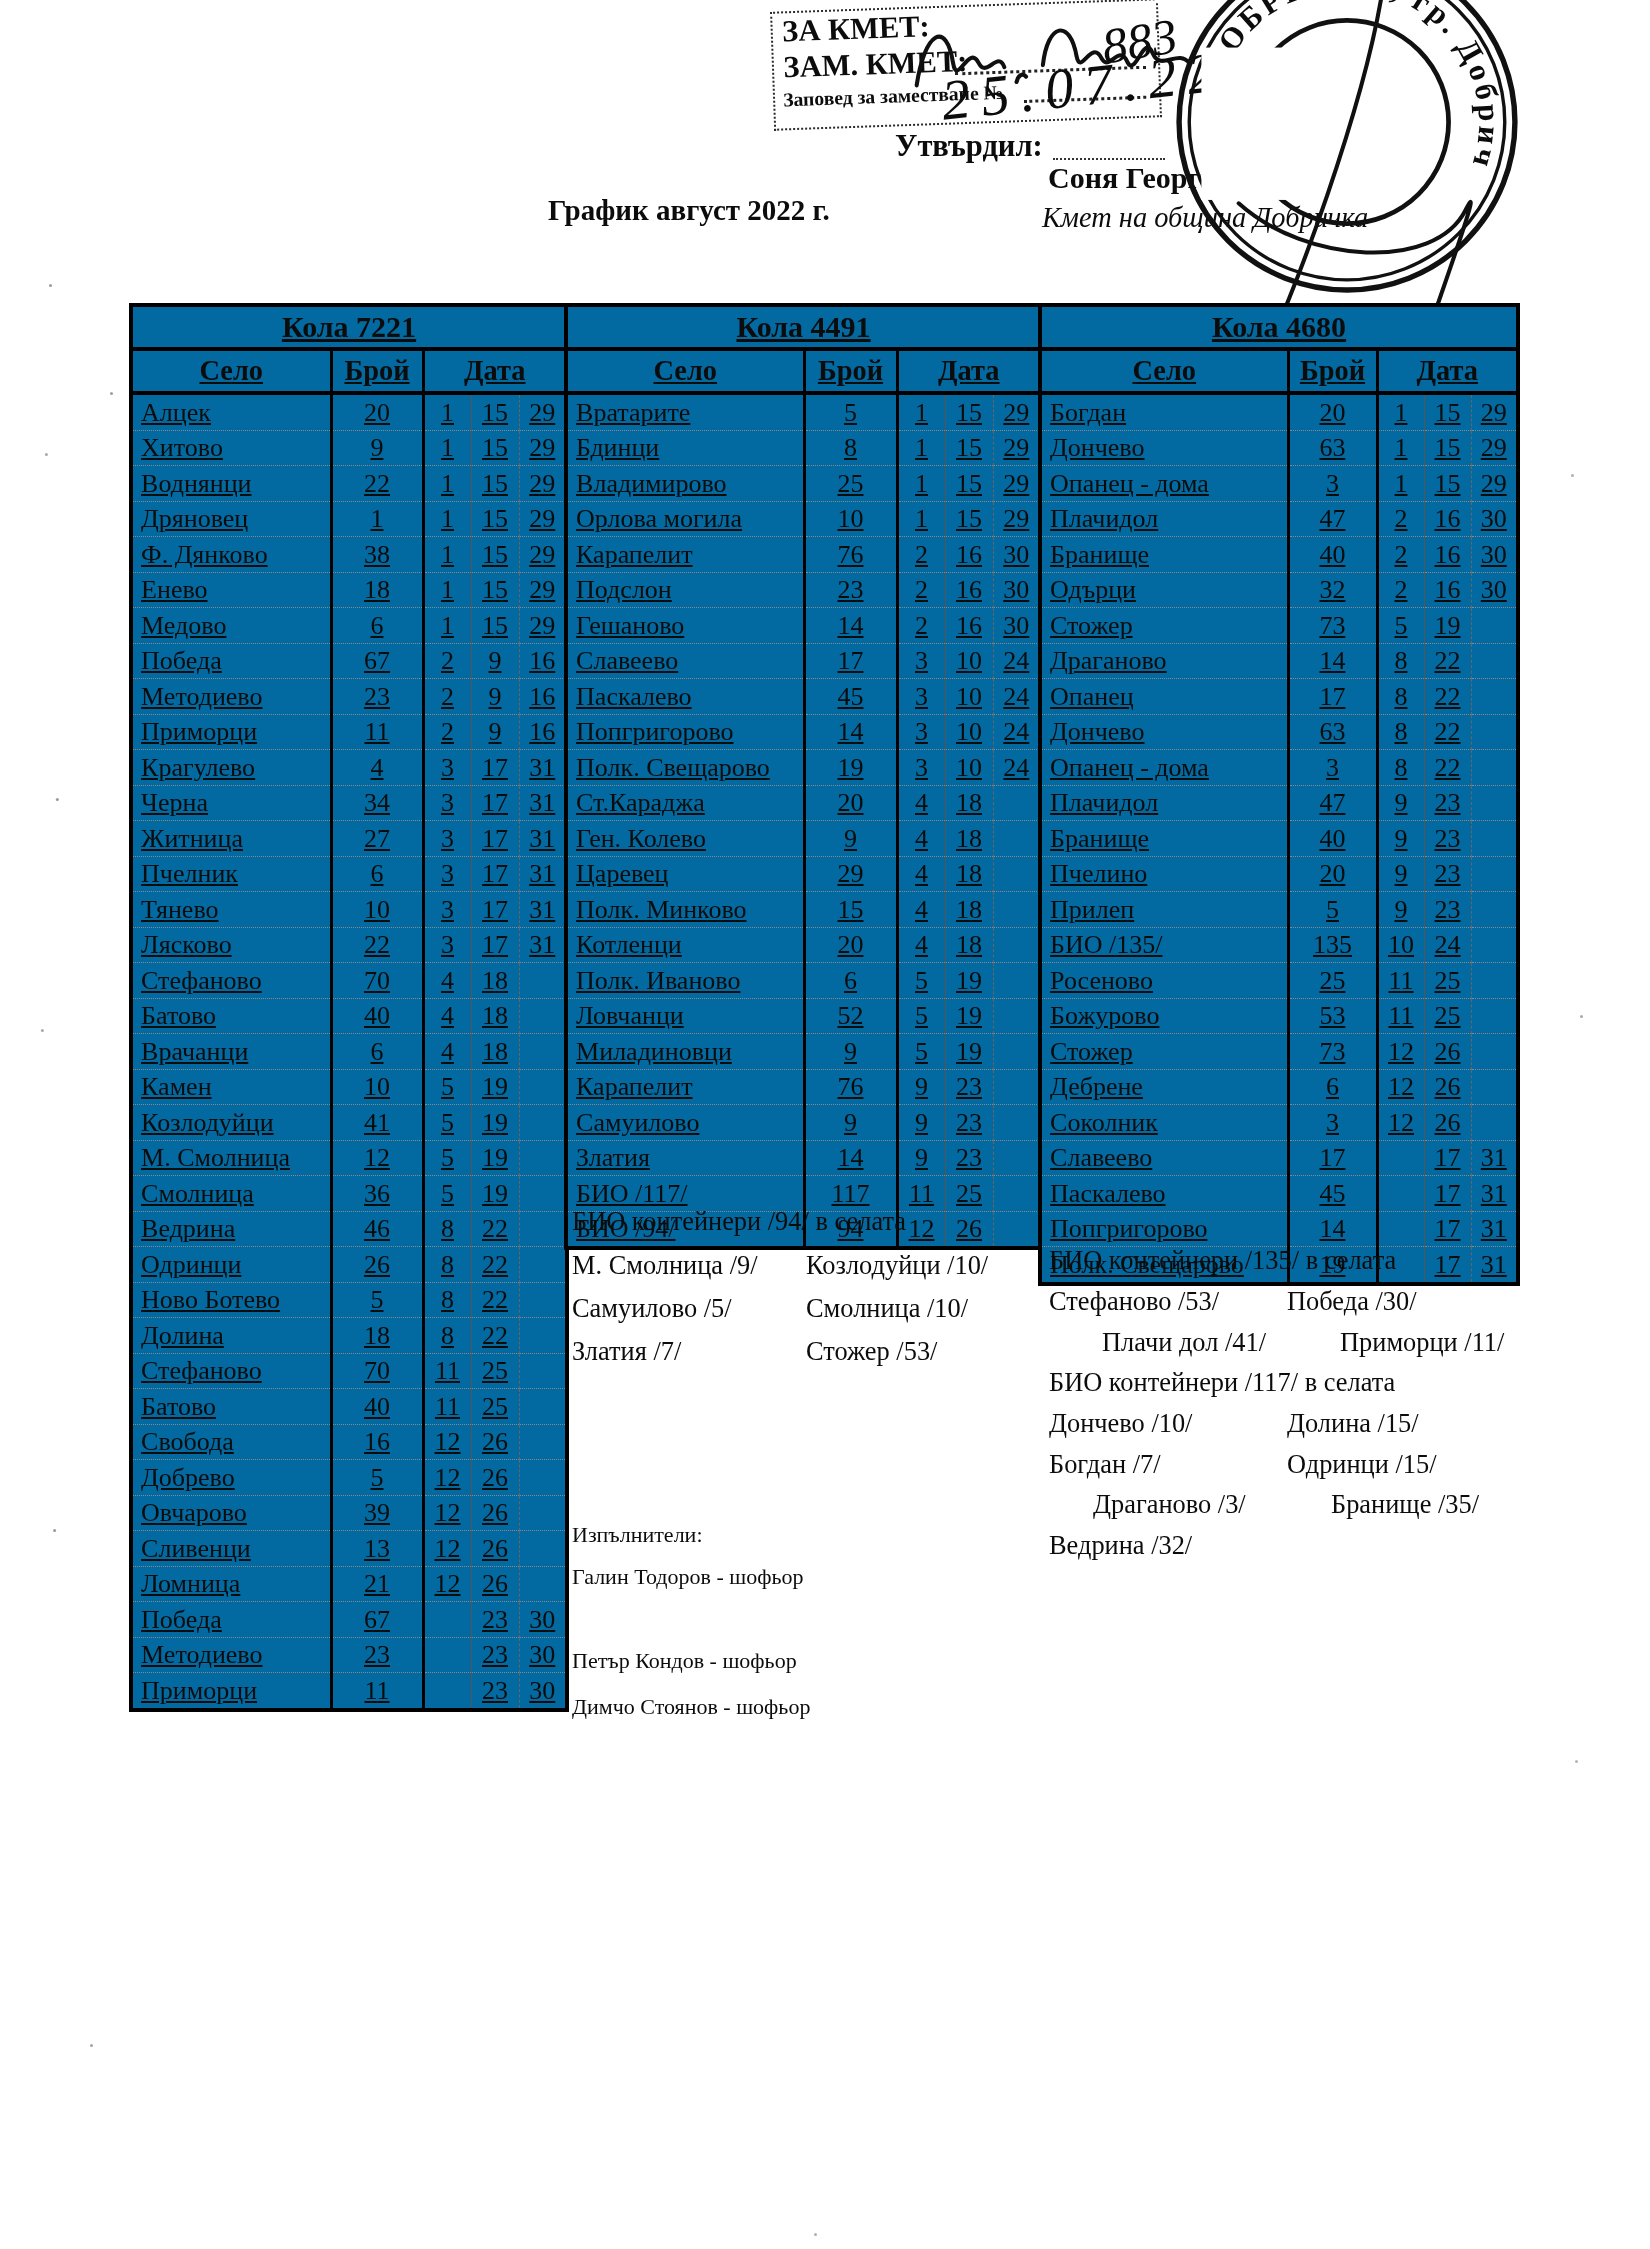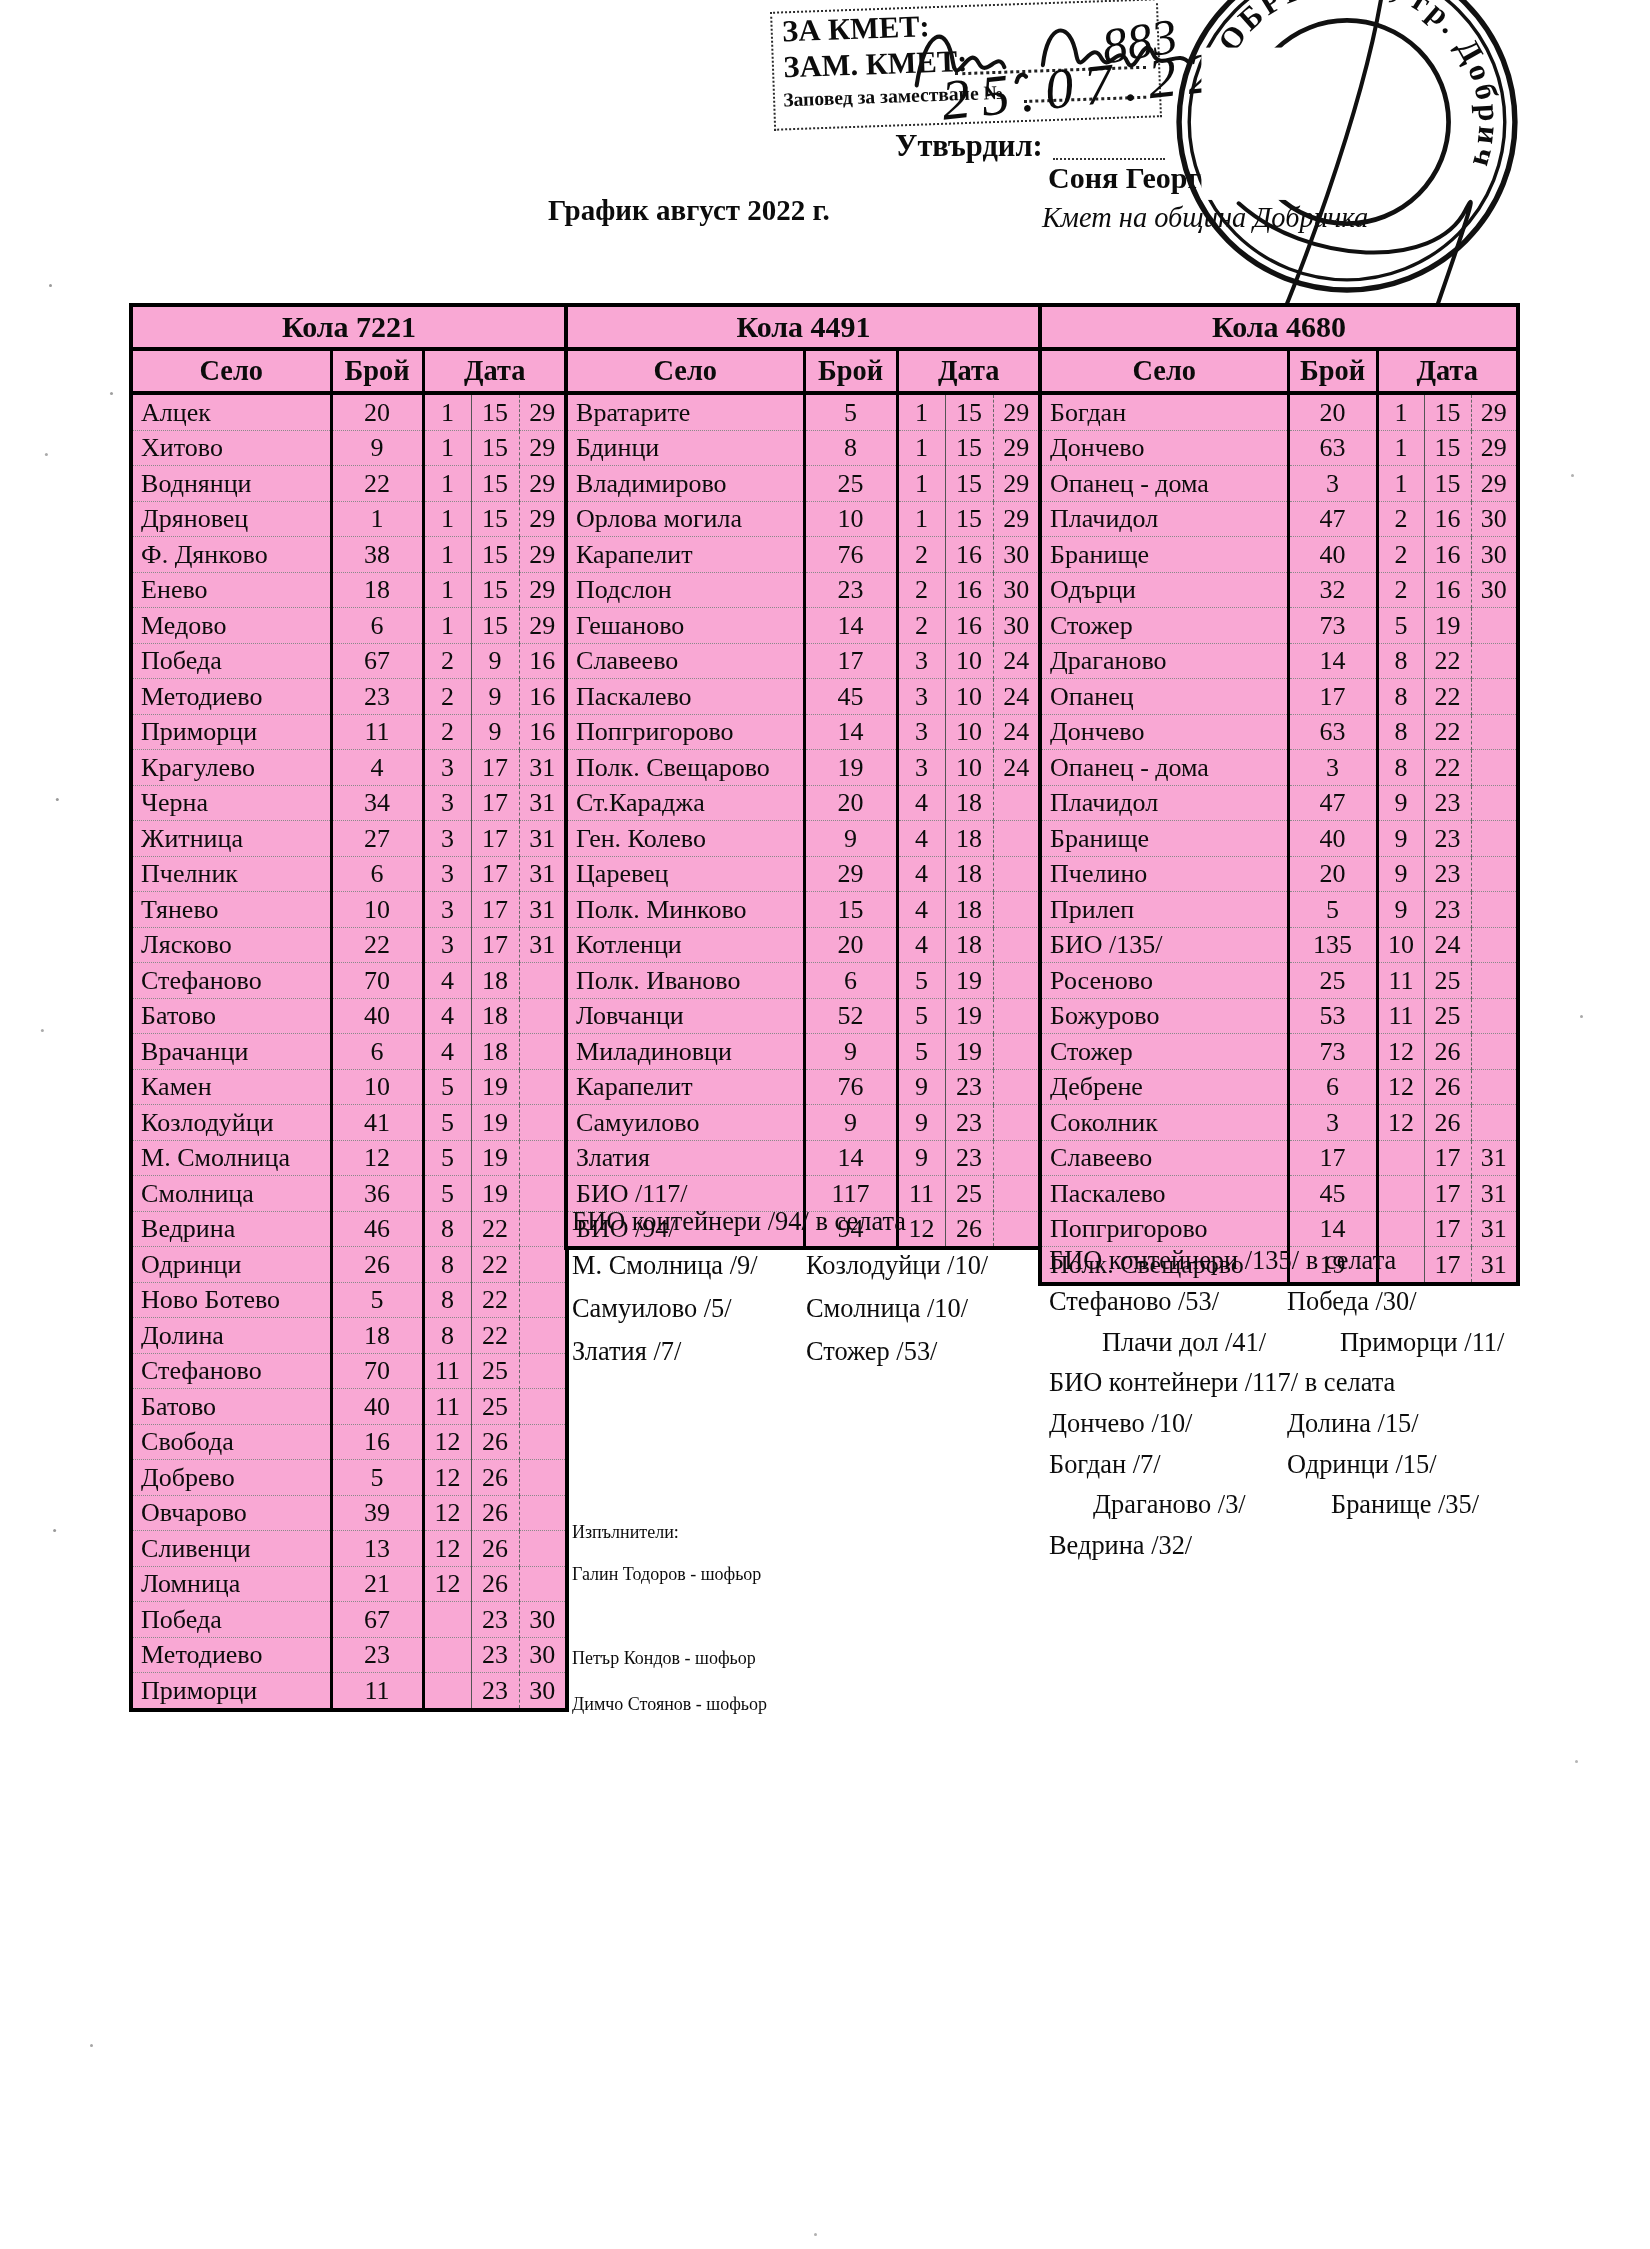--- a/index.html
+++ b/index.html
@@ -22,22 +22,22 @@
   .approver-title{position:absolute;left:1042px;top:202px;font-style:italic;font-size:28.4px;white-space:nowrap;}
   .doc-title{position:absolute;left:548px;top:194px;font-weight:bold;font-size:29px;white-space:nowrap;}
   .round-stamp{position:absolute;left:1137px;top:-54px;}
   .ring{fill:none;stroke:#111;stroke-width:8;}
   .ring2{fill:none;stroke:#111;stroke-width:5;}
   .ring3{fill:none;stroke:#111;stroke-width:7;}
   .stamp-text{font-family:"Liberation Serif","DejaVu Serif",serif;font-weight:bold;
               font-size:46px;letter-spacing:5px;fill:#0c0c0c;}
   .sig{fill:none;stroke:#101010;stroke-width:6;stroke-linecap:round;}
   
-  table.grid{position:absolute;border-collapse:collapse;table-layout:fixed;background:#f9a8d4;
-             border:4.7px solid #000;}
+  table.grid{position:absolute;border-collapse:collapse;table-layout:fixed;background:#0369a1;
+             border:4.7px solid #000;text-decoration:underline;}
   .g0{left:129px;top:303px;width:437px;}
   .g1{left:564px;top:303px;width:476px;}
   .g2{left:1038px;top:303px;width:477px;}
   .g0 .c-v{width:200px}.g0 .c-b{width:92px}.g0 .c-d{width:48px}
   .g1 .c-v{width:238px}.g1 .c-b{width:93px}.g1 .c-d{width:48px}
   .g2 .c-v{width:248px}.g2 .c-b{width:89px}.g2 .c-d{width:47px}
   tr.car td{height:38px;border-bottom:4.1px solid #000;font-weight:bold;font-size:30px;text-align:center;}
   tr.cols td{height:38px;border-bottom:4.1px solid #000;font-weight:bold;font-size:28.4px;text-align:center;}
   tr.cols td.h-b,tr.cols td.h-d{border-left:3.4px solid #000;}
   tbody td{height:32.5px;line-height:31px;font-size:26px;overflow:hidden;white-space:nowrap;}
@@ -45,21 +45,21 @@
   tbody td.v{text-align:left;padding-left:8.1px;}
   tbody td.b{border-left:3.4px solid #000;text-align:center;}
   tbody td.d1{border-left:3.4px solid #000;text-align:center;}
   tbody td.d2{border-left:0.7px solid #555;text-align:center;}
   tbody td.d3{border-left:1.4px dashed #666;text-align:center;}
   
   .note-line{position:absolute;font-size:26.4px;white-space:nowrap;}
   .note-right{position:absolute;white-space:nowrap;}
   .nb94 .note-right{left:234px;}
   .nb3 .note-right{left:238px;}
-  .exec-line{position:absolute;left:572px;font-size:18px;white-space:nowrap;}
+  .exec-line{position:absolute;left:572px;font-size:22px;white-space:nowrap;}
   
   .noise{position:absolute;left:49px;top:284px;width:3.4px;height:3.4px;border-radius:50%;background:#9a9a9a;
     box-shadow:-4.1px 169px #aaa,6.8px 514px #999,-8.1px 745px #aaa,4.1px 1245px #999,
                1522px 190px #b0b0b0,1531px 731px #a8a8a8,1526px 1476px #b5b5b5,
                41px 1760px #a5a5a5,765px 1949px #b0b0b0,61px 108px #9f9f9f;}
 </style>
 </head>
 <body>
 
 <div class="page">

